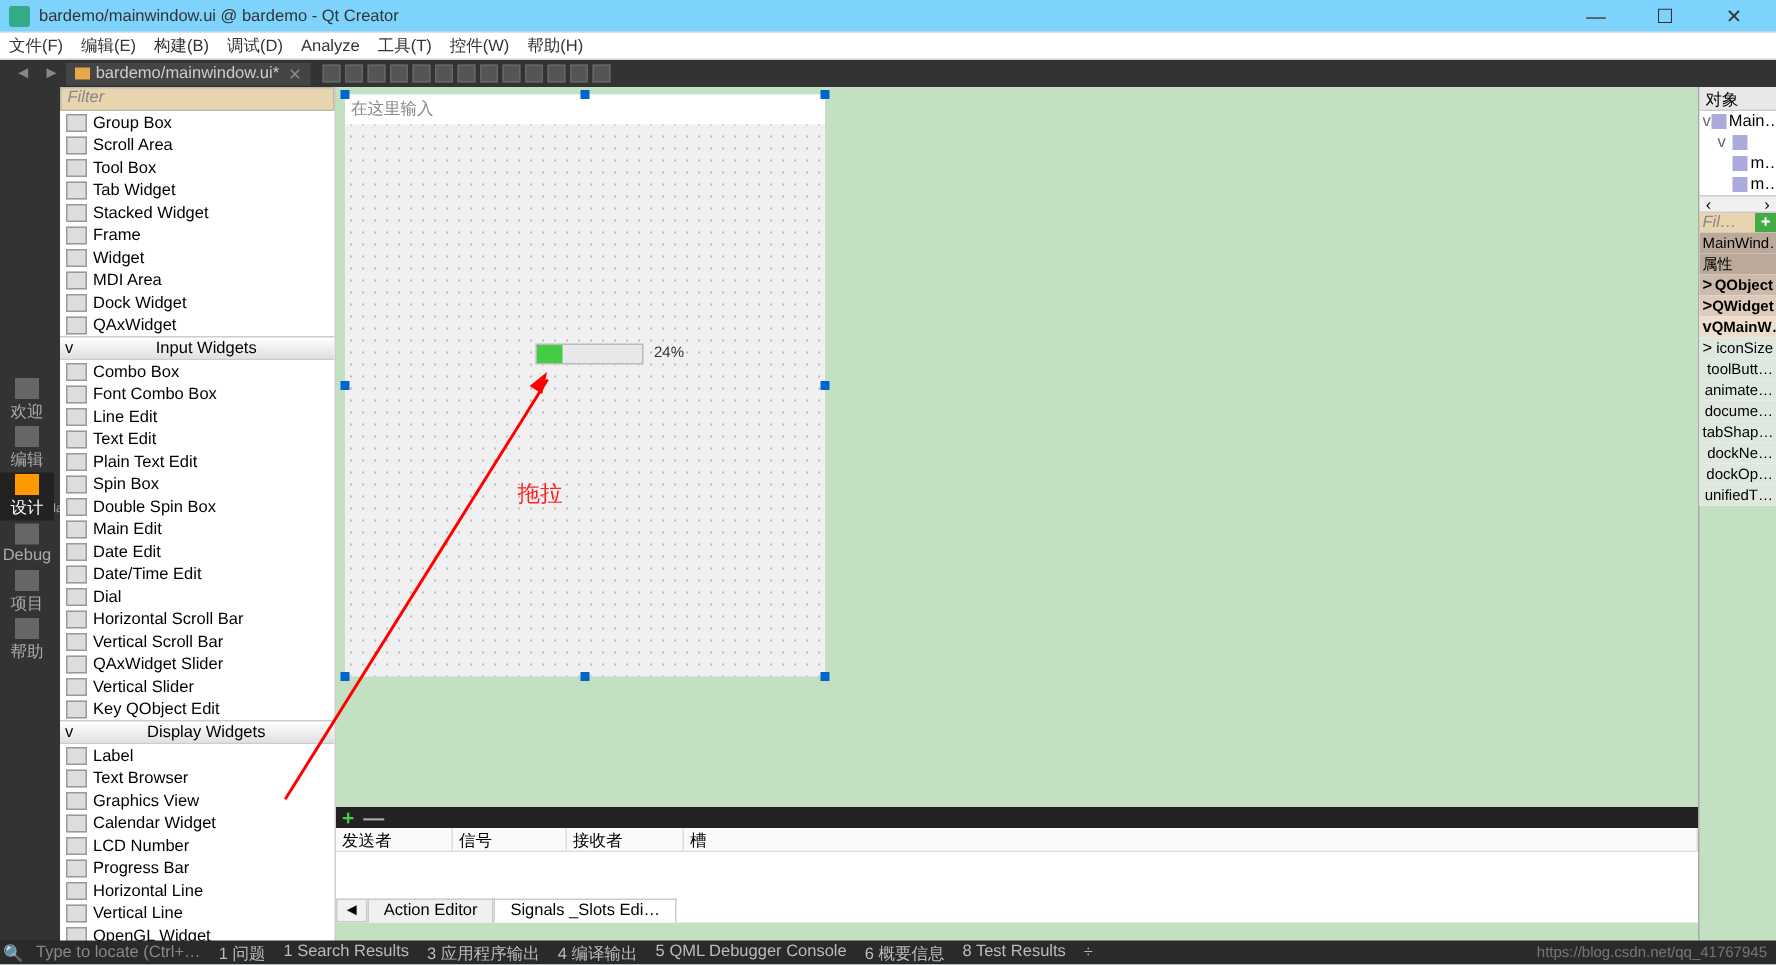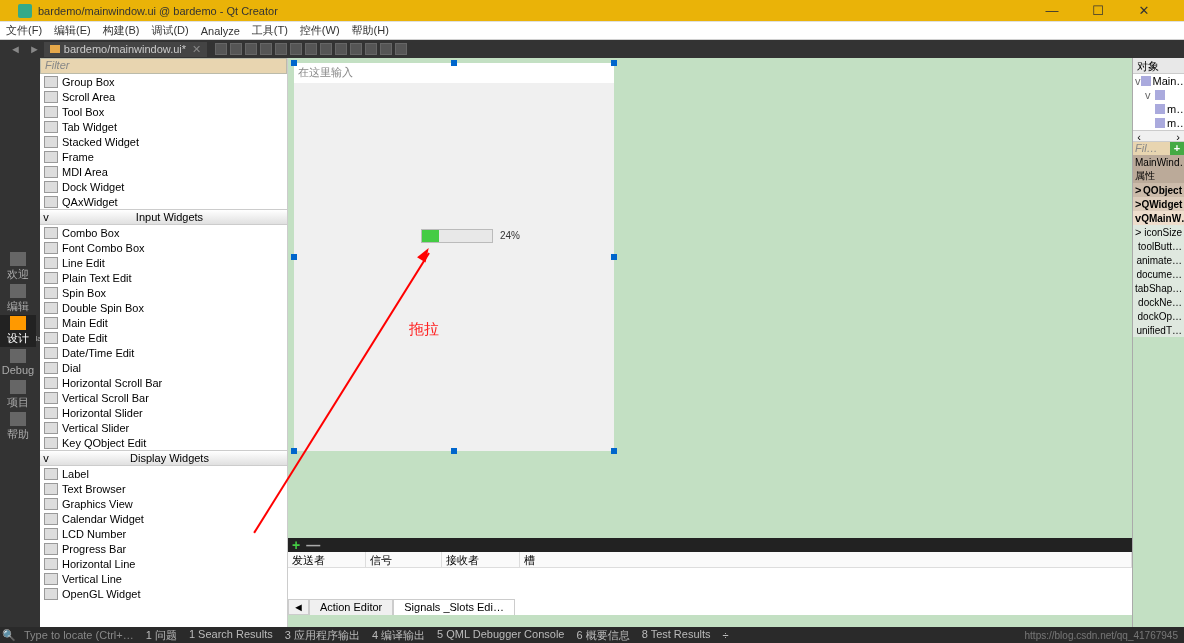--- a/index.html
+++ b/index.html
@@ -1,38 +1,38 @@
 <!DOCTYPE html>
 <html><head>
 <meta charset="utf-8">
 <style>
 * { margin:0; padding:0; box-sizing:border-box; font-family:"Microsoft YaHei",Arial,sans-serif; font-size:11px; }
 body { width:1184px; height:643px; background:#fff; overflow:hidden; position:relative; }
-.titlebar { height:22px; background:#eab308; display:flex; align-items:center; padding:0 18px; border-bottom:1px solid #e0e0e0; }
+.titlebar { height:22px; background:#7dd3fc; display:flex; align-items:center; padding:0 6px; border-bottom:1px solid #e0e0e0; }
 .titlebar .ico { width:14px; height:14px; background:#3a8; border-radius:2px; margin-right:6px; }
 .titlebar .title { flex:1; color:#333; }
 .winbtns { display:flex; gap:18px; padding-right:8px; }
 .winbtn { width:28px; text-align:center; color:#333; font-size:13px; cursor:pointer; }
 .menubar { height:18px; background:#fff; display:flex; align-items:center; padding:0 6px; border-bottom:1px solid #d0d0d0; }
 .menubar span { margin-right:12px; color:#333; cursor:pointer; }
 .toolbar { height:18px; background:#333; display:flex; align-items:center; padding:0 6px; color:#ccc; }
 .toolbar .arrow { color:#888; margin:0 4px; }
 .toolbar .tab { background:#444; padding:1px 6px; color:#ccc; display:flex; align-items:center; }
 .toolbar .folder { width:10px; height:8px; background:#e6a84a; margin-right:4px; }
 .toolbar .x { margin-left:6px; color:#888; }
 .toolbar .icos { margin-left:8px; display:flex; gap:3px; }
 .toolbar .ticon { width:12px; height:12px; background:#555; border:1px solid #666; }
 .main { display:flex; height:573px; }
 .leftbar { width:40px; background:#333; display:flex; flex-direction:row; align-items:center; padding-top:4px; }
 .lbtn { width:36px; height:32px; display:flex; flex-direction:column; align-items:center; justify-content:center; color:#aaa; font-size:9px; cursor:pointer; }
 .lbtn.active { background:#222; color:#fff; }
 .lbtn .lic { width:16px; height:14px; background:#666; margin-bottom:1px; }
 .lbtn.active .lic { background:#f90; }
 .spacer { flex:1; }
-.widgetbox { width:248px; background:#fff; border-right:1px solid #ccc; display:flex; flex-direction:column; }
+.widgetbox { width:184px; background:#fff; border-right:1px solid #ccc; display:flex; flex-direction:column; }
 .filter { height:16px; background:#e8d5b0; border:1px solid #bba; padding:0 4px; color:#888; font-style:italic; }
 .wlist { flex:1; overflow:auto; }
 .witem { height:15px; display:flex; align-items:center; padding-left:4px; cursor:pointer; }
 .witem .wico { width:14px; height:12px; background:#ddd; border:1px solid #999; margin-right:4px; flex-shrink:0; }
 .whead { height:16px; background:linear-gradient(#fff,#e0e0e0); text-align:center; font-weight:normal; border-top:1px solid #ccc; border-bottom:1px solid #ccc; display:flex; align-items:center; }
 .whead .chev { width:12px; text-align:center; }
 .whead span:last-child { flex:1; }
 .center { flex:1; background:#c3e0c3; position:relative; }
 .canvas { position:absolute; left:6px; top:5px; width:320px; height:388px; background:#f0f0f0; background-image:radial-gradient(circle,#bbb 0.5px,transparent 0.5px); background-size:8px 8px; }
 .canvas .hdr { height:20px; background:#fff; padding:2px 4px; color:#888; }
@@ -200,20 +200,24 @@
         <div class="witem">
           <div class="wico"></div>
           <span>Stacked Widget</span>
         </div>
         <div class="witem">
           <div class="wico"></div>
           <span>Frame</span>
         </div>
         <div class="witem">
           <div class="wico"></div>
+          <span>Widget</span>
+        </div>
+        <div class="witem">
+          <div class="wico"></div>
           <span>MDI Area</span>
         </div>
         <div class="witem">
           <div class="wico"></div>
           <span>Dock Widget</span>
         </div>
         <div class="witem">
           <div class="wico"></div>
           <span>QAxWidget</span>
         </div>
@@ -228,20 +232,24 @@
         <div class="witem">
           <div class="wico"></div>
           <span>Font Combo Box</span>
         </div>
         <div class="witem">
           <div class="wico"></div>
           <span>Line Edit</span>
         </div>
         <div class="witem">
           <div class="wico"></div>
+          <span>Text Edit</span>
+        </div>
+        <div class="witem">
+          <div class="wico"></div>
           <span>Plain Text Edit</span>
         </div>
         <div class="witem">
           <div class="wico"></div>
           <span>Spin Box</span>
         </div>
         <div class="witem">
           <div class="wico"></div>
           <span>Double Spin Box</span>
         </div>
@@ -264,21 +272,21 @@
         <div class="witem">
           <div class="wico"></div>
           <span>Horizontal Scroll Bar</span>
         </div>
         <div class="witem">
           <div class="wico"></div>
           <span>Vertical Scroll Bar</span>
         </div>
         <div class="witem">
           <div class="wico"></div>
-          <span>Horizontal Slider</span>
+          <span>QAxWidget Slider</span>
         </div>
         <div class="witem">
           <div class="wico"></div>
           <span>Vertical Slider</span>
         </div>
         <div class="witem">
           <div class="wico"></div>
           <span>Key QObject Edit</span>
         </div>
         <div class="whead">

